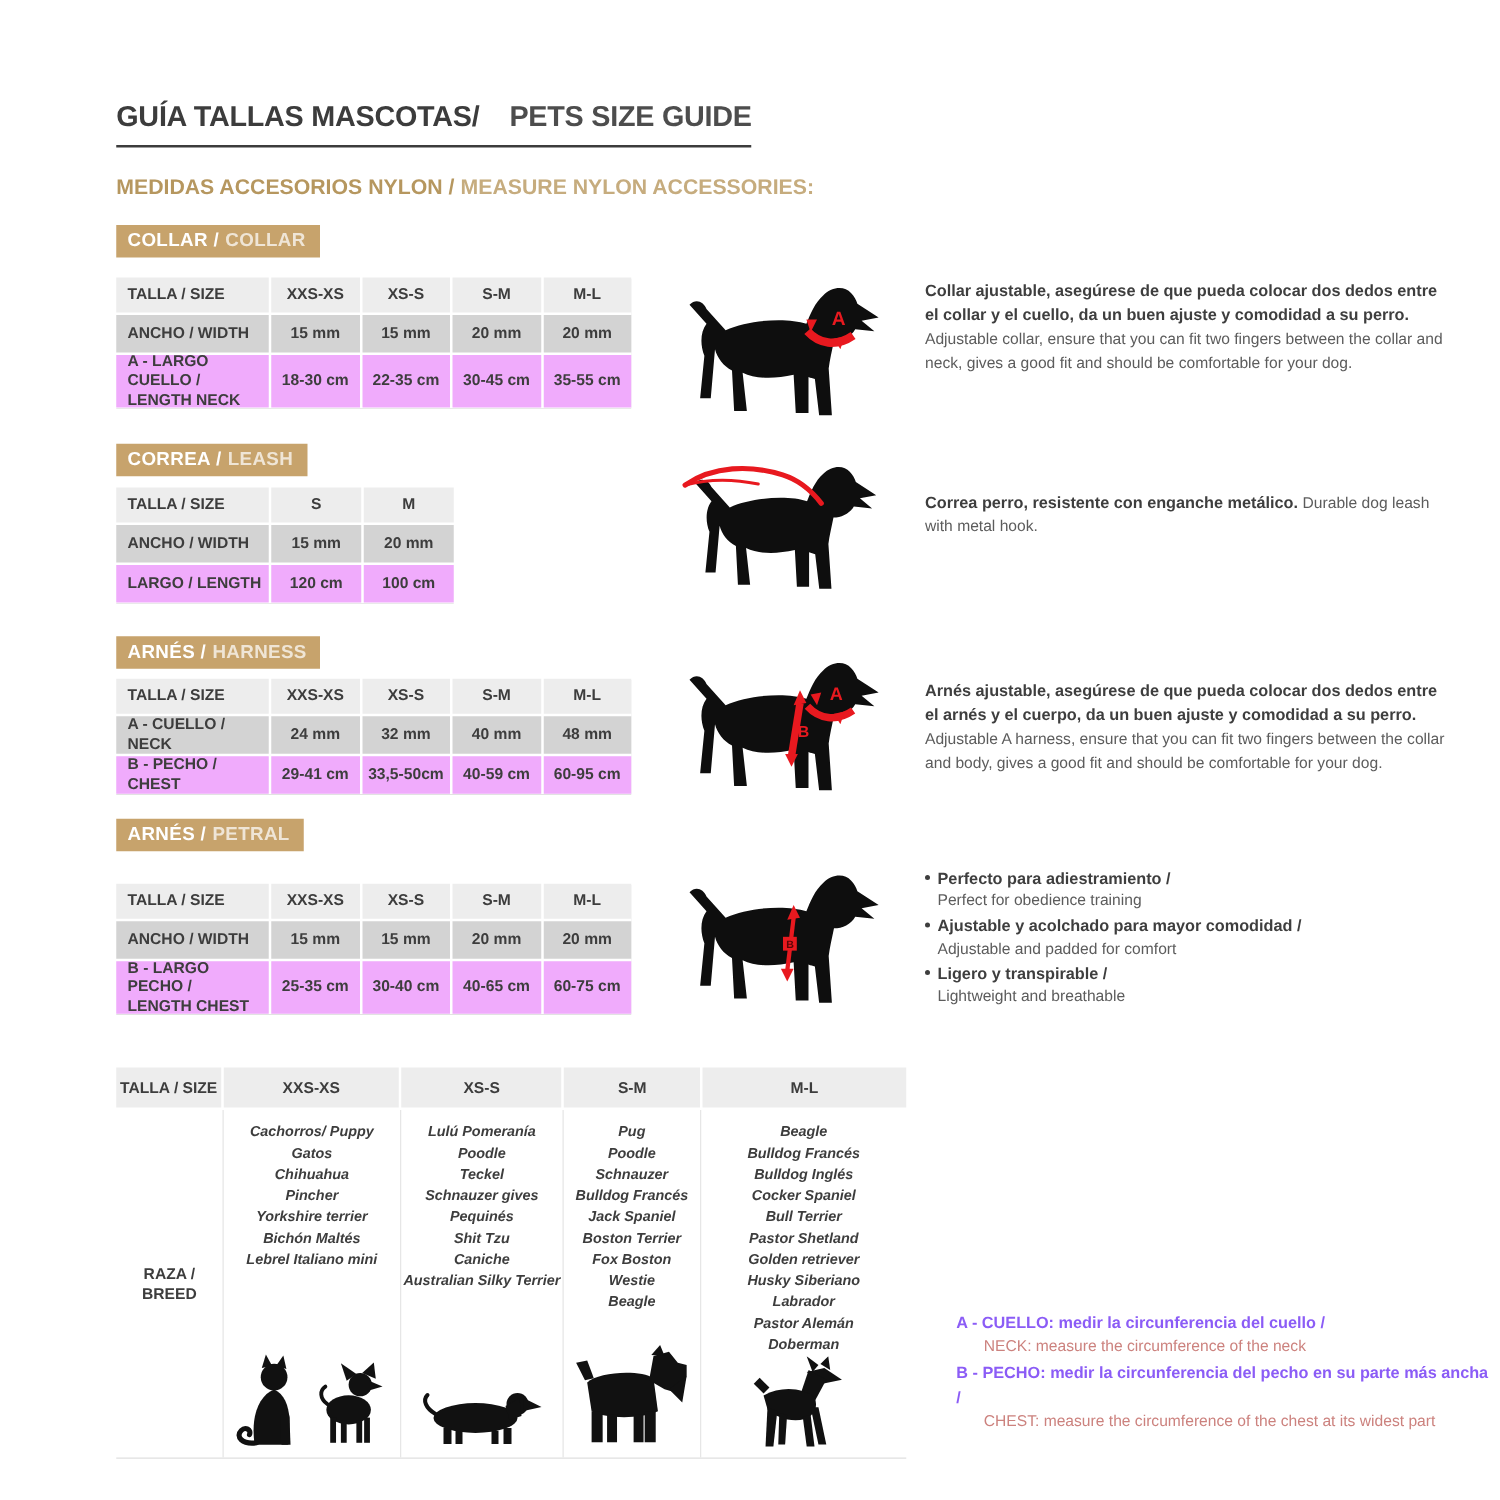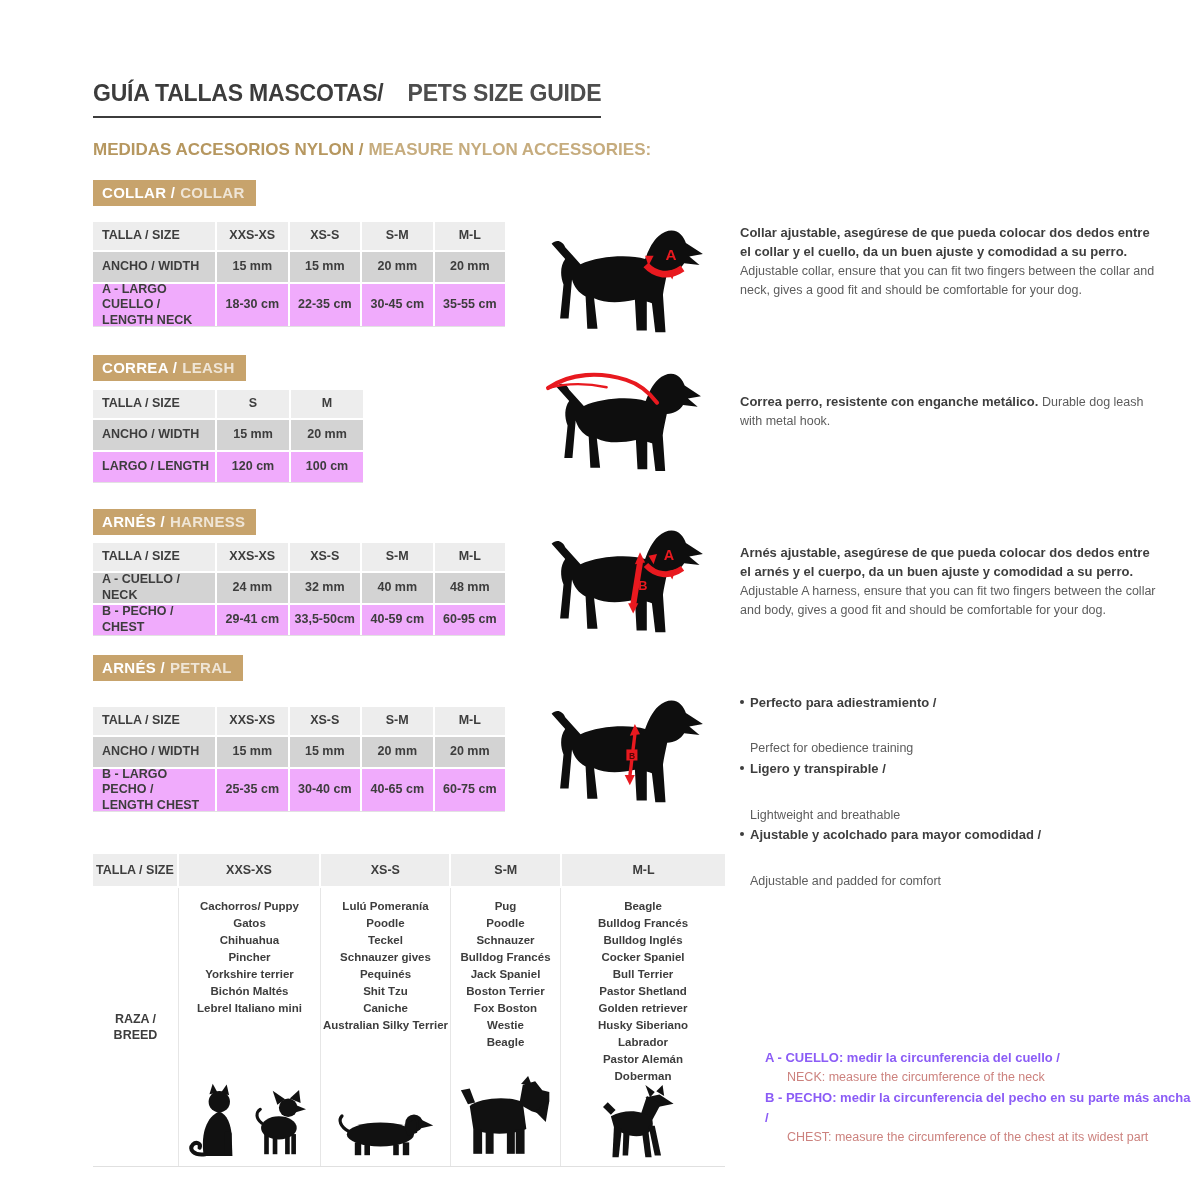--- a/index.html
+++ b/index.html
@@ -48,29 +48,29 @@
   .stable{box-shadow:0 1px 0 #e2e2e2;}
   
   .desc{position:absolute;left:740px;width:420px;font-size:13px;line-height:1.45;}
   .desc .es{font-weight:bold;color:#3e3e3e;}
   .desc .en{color:#5c5c5c;font-size:12.5px;}
   .bullets{position:absolute;left:740px;width:420px;font-size:13px;line-height:1.42;}
   .bullet-row{margin-bottom:2px;}
   .bullet-dot{display:inline-block;width:4px;height:4px;border-radius:50%;
     background:#3e3e3e;margin-right:6px;vertical-align:3px;}
   .bullet-row .es{font-weight:bold;color:#3e3e3e;}
-  .bullet-row .en{display:block;padding-left:10px;color:#5c5c5c;font-size:12.5px;margin-top:28px;}
+  .bullet-row .en{display:block;padding-left:10px;color:#5c5c5c;font-size:12.5px;}
   
   .breed-table{position:absolute;left:93px;top:854px;width:632px;}
   .breed-header{display:flex;height:32px;font-weight:bold;font-size:12.5px;}
   .bh{background:#ededed;display:flex;align-items:center;justify-content:center;}
   .bh + .bh{margin-left:2px;}
   .breed-body{display:flex;height:278px;border-bottom:1px solid #e0e0e0;margin-top:2px;}
   .bcol{box-sizing:border-box;display:flex;flex-direction:column;align-items:center;}
-  .bcol + .bcol{border-left:1px solid #e6e6e6;}
+  .bcol + .bcol{border-left:1px solid #e6e6e6;font-style:italic;}
   .w0{width:85px;}.w1{width:142px;}.w2{width:130px;}.w3{width:110px;}.w4{width:165px;}
   .breed-list{padding-top:10px;font-size:11.5px;font-weight:bold;line-height:17px;text-align:center;}
   .raza-label{flex:1;display:flex;align-items:center;justify-content:center;
     font-weight:bold;font-size:12.5px;text-align:center;white-space:pre-line;line-height:1.3;}
   .sil-box{margin-top:auto;display:flex;align-items:flex-end;justify-content:center;
     gap:6px;padding-bottom:6px;width:100%;}
   
   .dogfig{position:absolute;}
   
   .notes{position:absolute;left:765px;top:1048px;width:430px;font-size:13px;line-height:1.55;}
@@ -251,26 +251,26 @@
   <rect x="104" y="72" width="13" height="13" fill="#e8191f"></rect>
   <text x="107" y="83" font-size="10" font-weight="bold" fill="#5a0406" font-family="Liberation Sans, sans-serif">B</text>
 </svg>
 
 <div class="bullets" style="top:694px">
   <div class="bullet-row">
     <span class="bullet-dot"></span><span class="es">Perfecto para adiestramiento /</span>
     <span class="en">Perfect for obedience training</span>
   </div>
   <div class="bullet-row">
+    <span class="bullet-dot"></span><span class="es">Ajustable y acolchado para mayor comodidad /</span>
+    <span class="en">Adjustable and padded for comfort</span>
+  </div>
+  <div class="bullet-row">
     <span class="bullet-dot"></span><span class="es">Ligero y transpirable /</span>
     <span class="en">Lightweight and breathable</span>
-  </div>
-  <div class="bullet-row">
-    <span class="bullet-dot"></span><span class="es">Ajustable y acolchado para mayor comodidad /</span>
-    <span class="en">Adjustable and padded for comfort</span>
   </div>
 </div>
 
 <div class="breed-table">
   <div class="breed-header">
     <div class="bh w0">TALLA /  SIZE</div>
     <div class="bh w1">XXS-XS</div>
     <div class="bh w2">XS-S</div>
     <div class="bh w3">S-M</div>
     <div class="bh w4">M-L</div>

